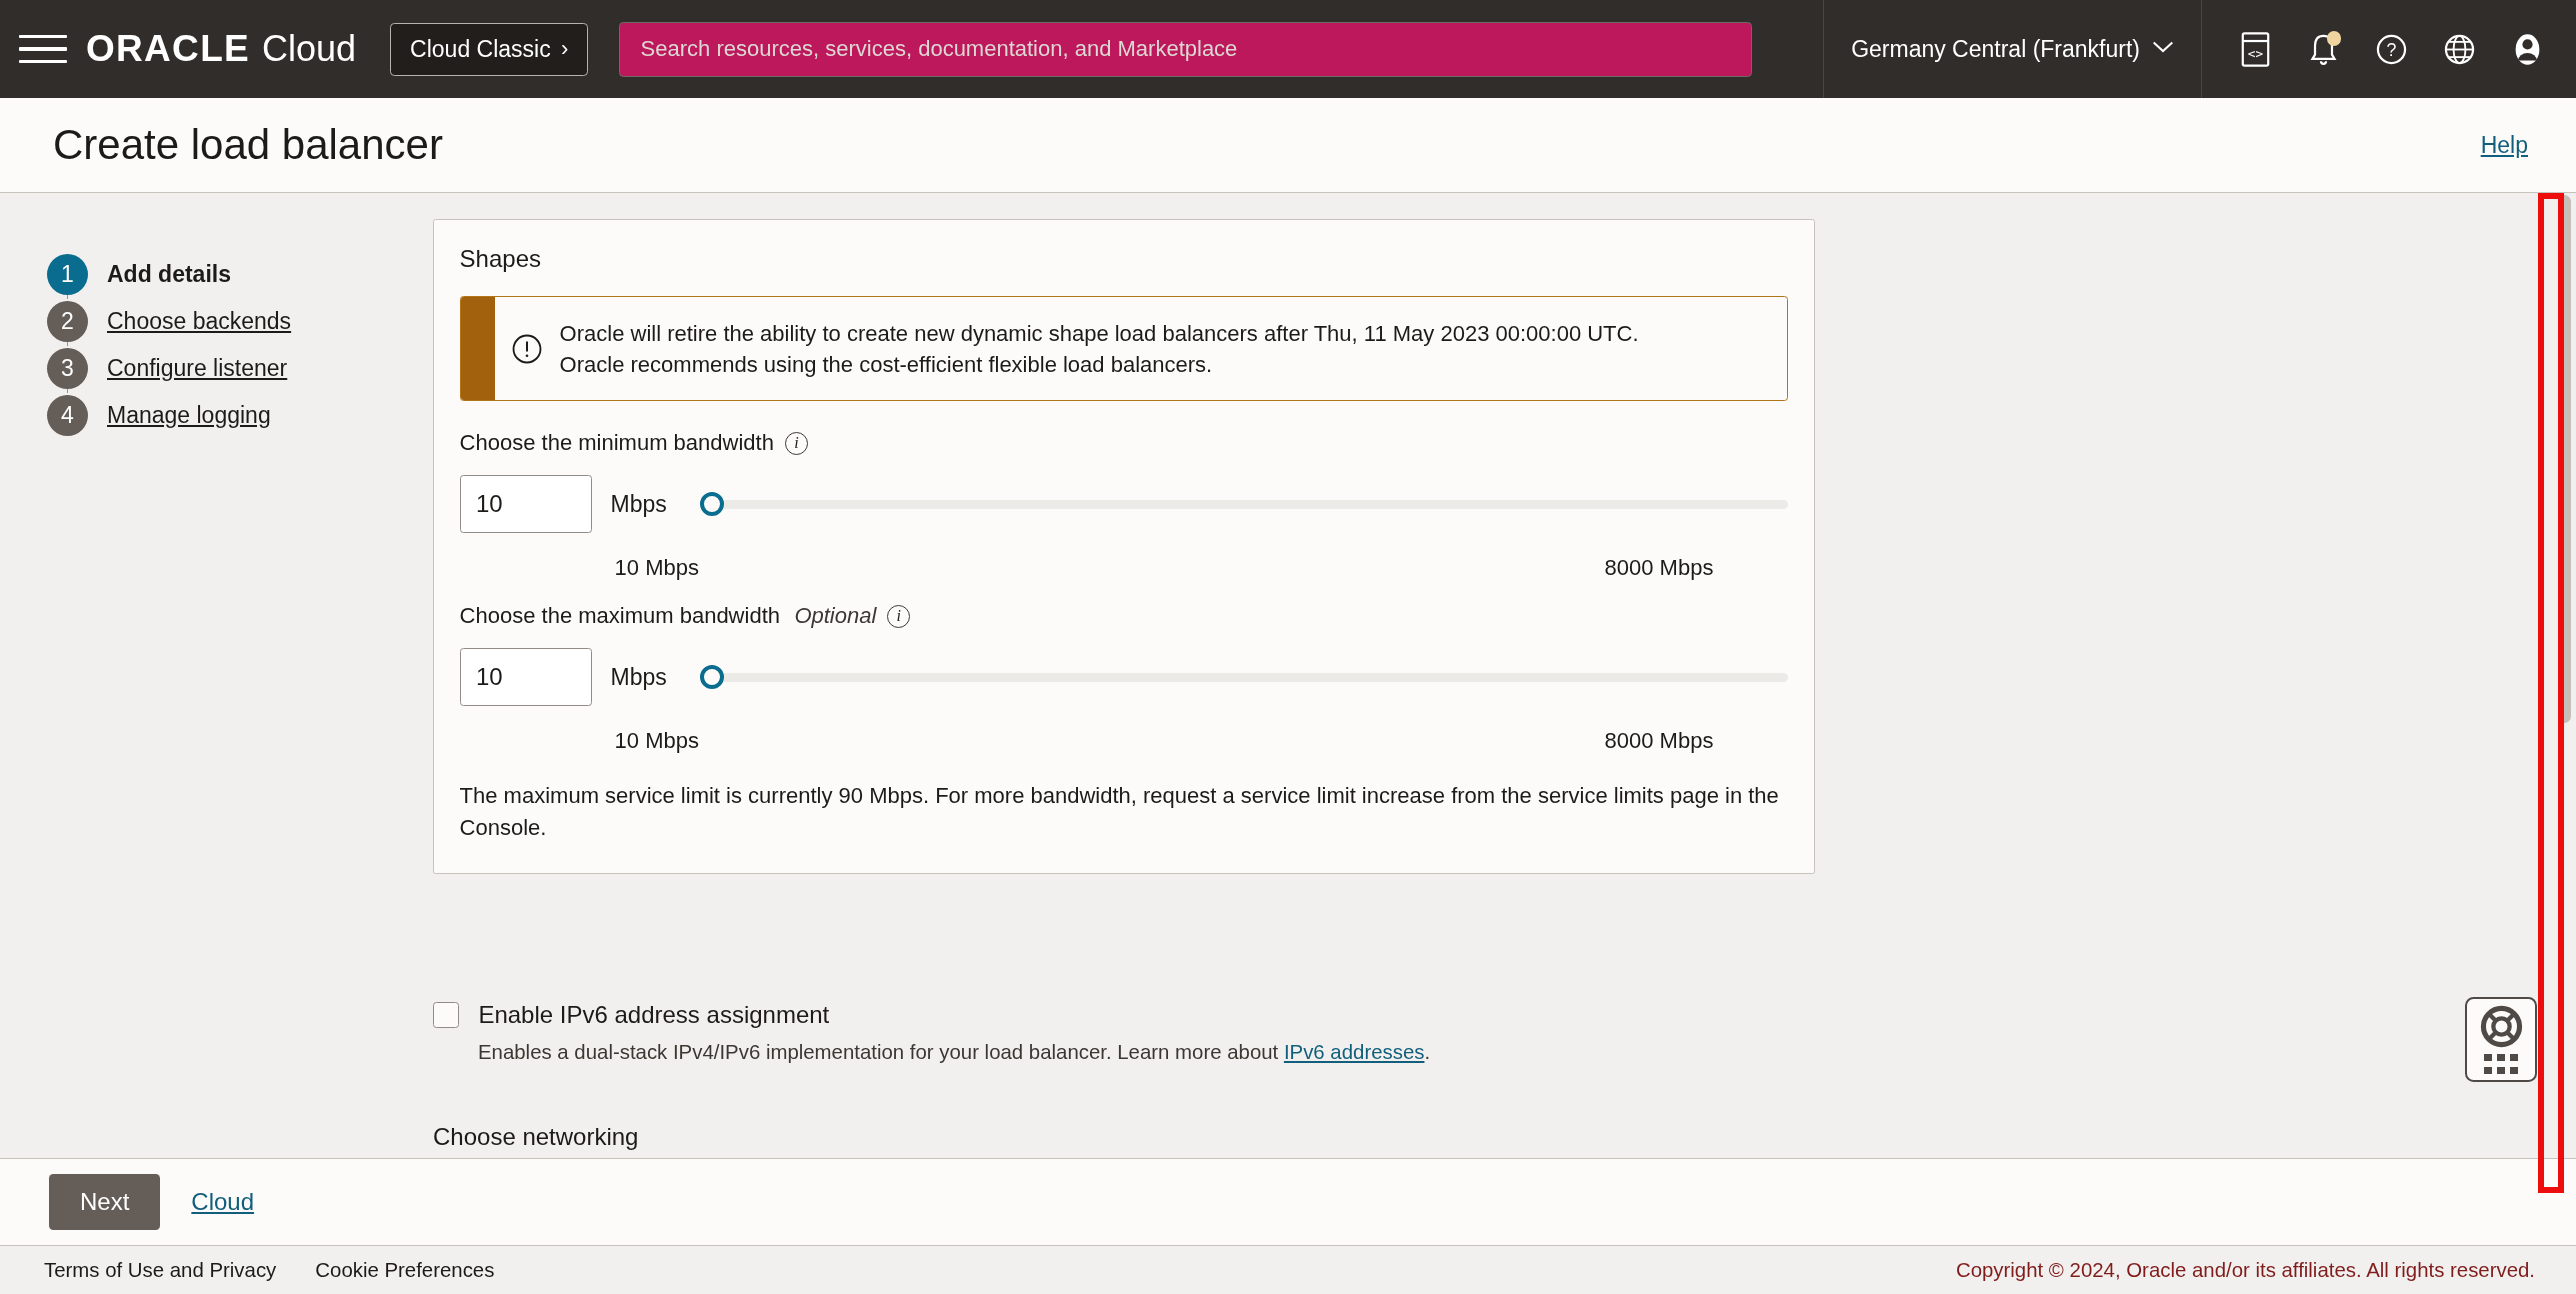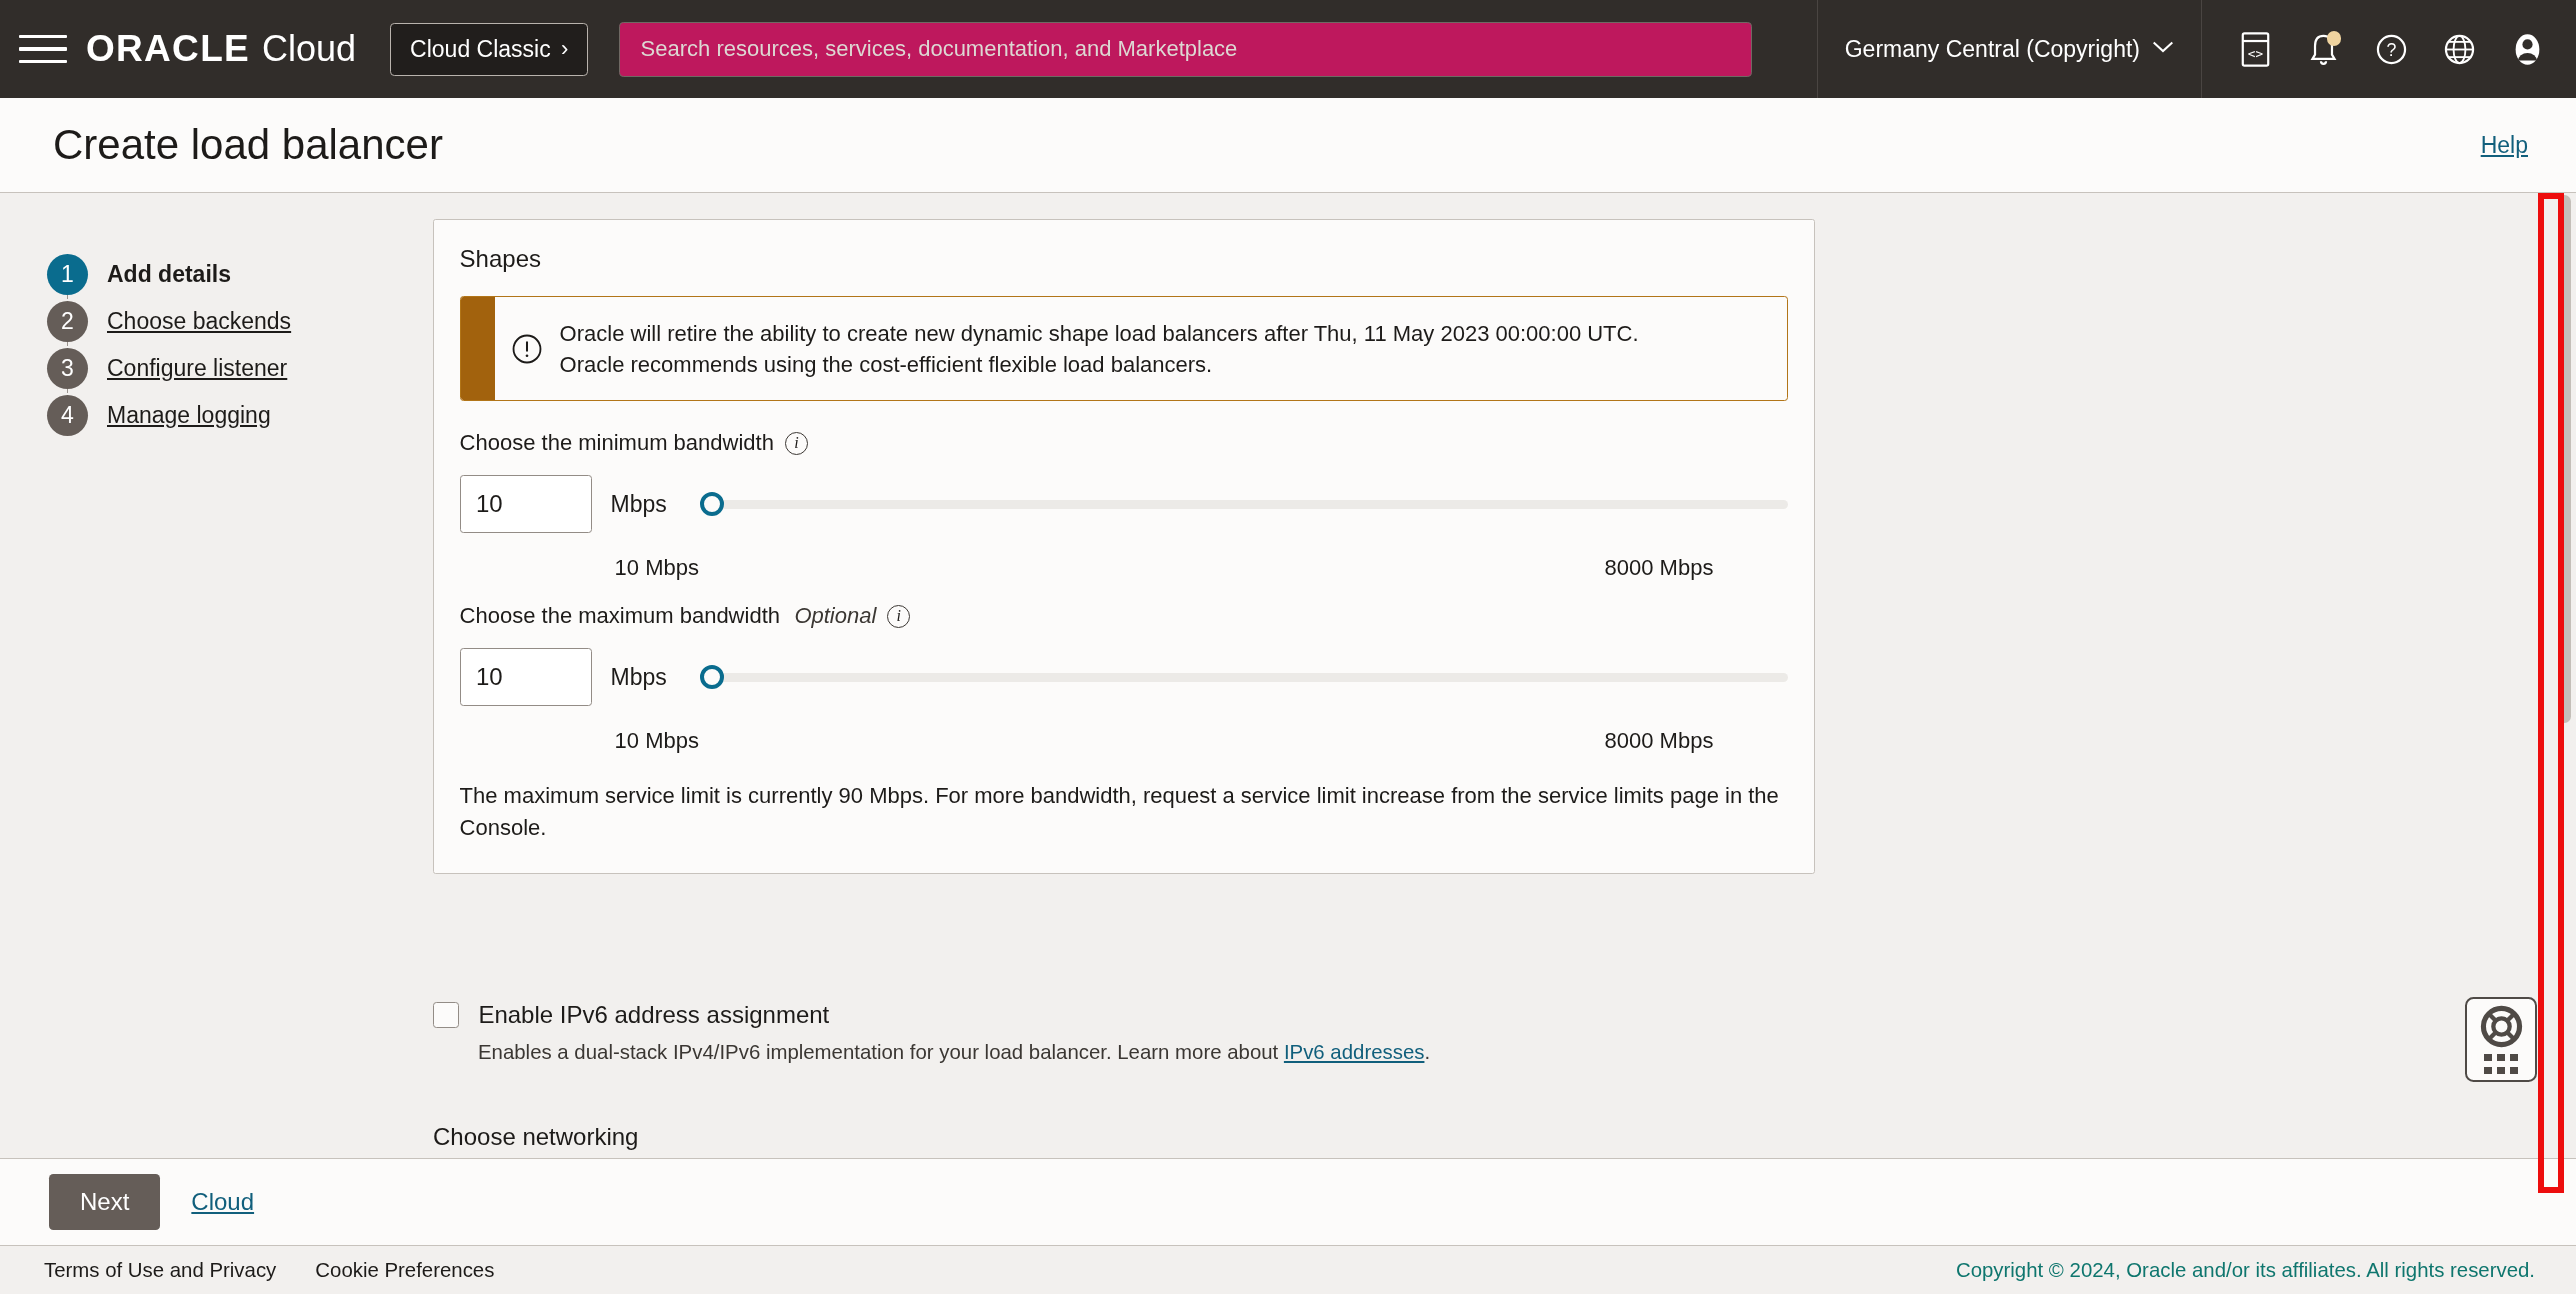--- a/index.html
+++ b/index.html
@@ -183,21 +183,21 @@
 
   
   .bottombar {
     position: absolute; top: 1245px; left: 0; width: 2576px; height: 50px;
     background: #f2f0ee; border-top: 0.9px solid #c7c2bc;
     display: flex; align-items: center; justify-content: space-between;
     padding: 0 41px 0 44px;
   }
   .bb-left { display: flex; gap: 39px; }
   .bb-item { font-size: 20.4px; color: #1d1b19; cursor: pointer; }
-  .bb-copy { font-size: 20.4px; color: #0f766e; }
+  .bb-copy { font-size: 20.4px; color: #7f1d1d; }
 
   
   .scrollbar-track {
     position: absolute; top: 193px; right: 0; width: 22px; height: 964px; background: #f2f0ee;
   }
   .scrollbar-thumb {
     position: absolute; top: 1.7px; left: 4.3px; width: 12.8px; height: 528px;
     background: #c4bfb9; border-radius: 6.8px;
   }
 
@@ -236,21 +236,21 @@
   </div>
   <div class="classic-btn">
     <span>Cloud Classic</span>
     <span class="chev-r">›</span>
   </div>
   <div class="searchbar">
     <input type="text" placeholder="Search resources, services, documentation, and Marketplace" style="">
   </div>
   <div class="nav-right">
     <div class="region-sel">
-      <span>Germany Central (Copyright)</span>
+      <span>Germany Central (Frankfurt)</span>
       <span class="chev-d">
         <svg width="22" height="13.6" viewBox="0 0 26 16">
             <path d="M2 3 L13 13 L24 3" stroke="#ffffff" stroke-width="2.4" fill="none"></path>
           </svg>
       </span>
     </div>
     <div class="nav-icons">
       <div class="nicon">
         <svg viewBox="0 0 46 46">
             <rect x="8" y="4" width="30" height="38" rx="2" fill="none" stroke="#fff" stroke-width="2.6"></rect>

